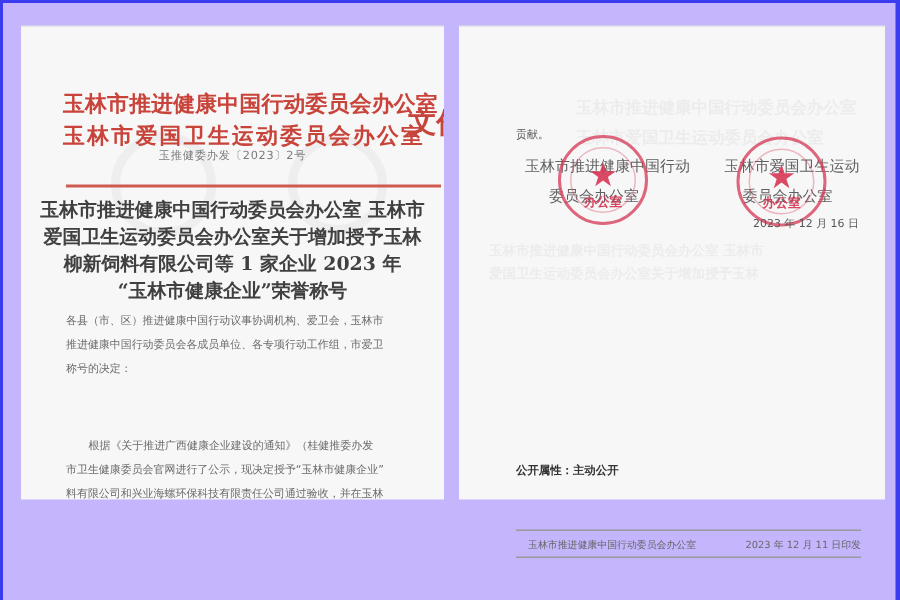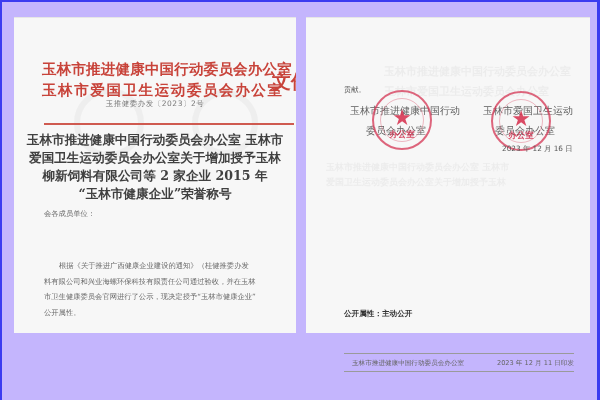--- a/index.html
+++ b/index.html
@@ -133,29 +133,31 @@
       <div class="header-issuer l2">玉林市爱国卫生运动委员会办公室</div>
       <div class="header-wenjian">文件</div>
     </div>
 
     <div class="doc-number">玉推健委办发〔2023〕2号</div>
     <div class="red-rule"></div>
 
     <div class="title">
       <span class="t-line">玉林市推进健康中国行动委员会办公室 玉林市</span>
       <span class="t-line">爱国卫生运动委员会办公室关于增加授予玉林</span>
-      <span class="t-line">柳新饲料有限公司等 2 家企业 2015 年</span>
+      <span class="t-line">柳新饲料有限公司等 1 家企业 2023 年</span>
       <span class="t-line">“玉林市健康企业”荣誉称号</span>
     </div>
 
     <div class="body-text">
-      <p>会各成员单位：</p>
+      <p>各县（市、区）推进健康中国行动议事协调机构、爱卫会，玉林市</p>
+      <p>推进健康中国行动委员会各成员单位、各专项行动工作组，市爱卫</p>
+      <p>称号的决定：</p>
       <p class="indent p-gap">根据《关于推进广西健康企业建设的通知》（桂健推委办发</p>
+      <p>市卫生健康委员会官网进行了公示，现决定授予“玉林市健康企业”</p>
       <p>料有限公司和兴业海螺环保科技有限责任公司通过验收，并在玉林</p>
-      <p>市卫生健康委员会官网进行了公示，现决定授予“玉林市健康企业”</p>
       <p>公开属性。</p>
 
     </div>
   </div>
 
   <div class="page right">
 
     <div class="bleed-text" style="left:78px; top:46px;">玉林市推进健康中国行动委员会办公室</div>
     <div class="bleed-text" style="left:78px; top:66px;">玉林市爱国卫生运动委员会办公室</div>
 

